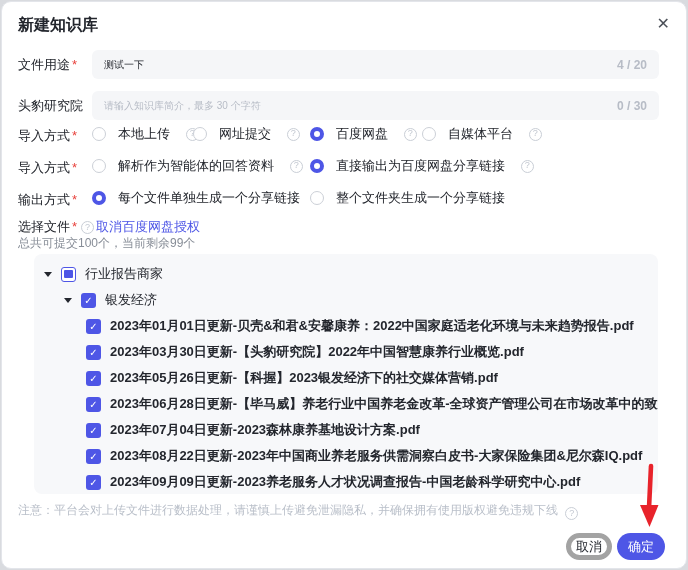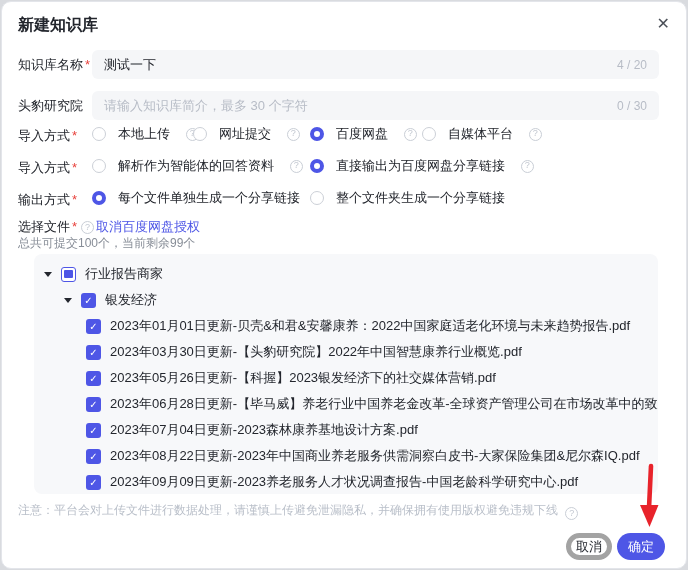--- a/index.html
+++ b/index.html
@@ -10,25 +10,25 @@
   }
   .title { position:absolute; left:16px; top:13px; font-size:16px; font-weight:bold; color:#23262d; }
   .close { position:absolute; right:16px; top:12px; font-size:16px; color:#4b5058; cursor:pointer; line-height:20px; }
   .label { position:absolute; left:16px; font-size:13px; color:#23262d; white-space:nowrap; }
   .req::after { content:"*"; color:#e8423d; margin-left:2px; }
   .field {
     position:absolute; left:90px; width:567px; height:29px; background:#f5f6f8;
     border-radius:6px; display:flex; align-items:center; padding:0 12px;
   }
   .field input {
-    flex:1; border:none; background:transparent; outline:none; font-size:13px; color:#23262d;
+    flex:1; border:none; background:transparent; outline:none; font-size:10px; color:#23262d;
     font-family:"Liberation Sans","DejaVu Sans",sans-serif;
   }
   .field input::placeholder { color:#b7bcc6; }
-  .counter { font-size:12px; color:#b7bcc6; margin-left:8px; }
+  .counter { font-size:12px; color:#b7bcc6; margin-left:8px;font-weight:bold; }
   .optrow { position:absolute; left:90px; display:flex; align-items:center; }
   .opt { display:flex; align-items:center; gap:12px; cursor:pointer;font-family:Liberation Mono, monospace; }
   .radio { width:14px; height:14px; border-radius:50%; border:1px solid #ccd0d7; background:#fff; flex:none; }
   .radio.on { border:4.5px solid var(--brand); }
   .optlabel { font-size:13px; color:#23262d; white-space:nowrap; }
   .help {
     display:inline-block; width:13px; height:13px; border:1px solid #c9ced6; border-radius:50%;
     color:#c3c8d1; font-size:9px; line-height:11px; text-align:center; margin-left:4px; flex:none;
   }
   .link { font-size:13px; color:var(--brand); margin-left:2px; cursor:pointer; }
@@ -40,40 +40,40 @@
   .trow { height:26px; display:flex; align-items:center; gap:9px; }
   .trow.lvl1 { padding-left:10px; }
   .trow.lvl2 { padding-left:30px; }
   .trow.file { padding-left:52px; }
   .caret { width:0; height:0; border-left:4.5px solid transparent; border-right:4.5px solid transparent; border-top:5.5px solid #24272e; flex:none; cursor:pointer; }
   .cb { width:15px; height:15px; border-radius:3px; flex:none; cursor:pointer; }
   .cb.checked { background:var(--brand); color:#fff; font-size:10px; line-height:15px; text-align:center; font-weight:bold; }
   .cb.ind { background:#fff; border:1.5px solid var(--brand); position:relative; }
   .cb.ind::after { content:""; position:absolute; inset:2.2px; background:var(--brand); border-radius:1px; }
   .tname { font-size:13px; color:#23262d; white-space:nowrap; }
-  .fname { font-size:13px; font-weight:400; color:#23262d; white-space:nowrap; }
+  .fname { font-size:13px; font-weight:700; color:#23262d; white-space:nowrap; }
   .note { position:absolute; left:16px; top:500px; font-size:12px; color:#b9bfc9; white-space:nowrap; }
   .note .help { vertical-align:-2px; }
   .btn {
     position:absolute; top:531px; height:27px; border-radius:14px; font-size:13px;
     display:flex; align-items:center; justify-content:center; cursor:pointer; white-space:nowrap;
   }
   .btn-cancel { right:74px; width:46px; background:#fff; border:5px solid #a3a3a3; color:#23262d; }
   .btn-confirm { right:21px; width:48px; background:var(--brand); color:#fff; }
   .arrow-svg { position:absolute; left:626px; top:456px; pointer-events:none; }
 </style>
 </head>
 <body>
 
 <div class="dialog">
 
   <div class="title">新建知识库</div>
   <div class="close">✕</div>
 
-  <div class="label req" style="top:54px">知识库名称</div>
+  <div class="label req" style="top:54px">文件用途</div>
   <div class="field" style="top:48px">
     <input value="测试一下" style="">
     <span class="counter">4 / 20</span>
   </div>
 
   <div class="label" style="top:95px">头豹研究院</div>
   <div class="field" style="top:89px">
     <input placeholder="请输入知识库简介，最多 30 个字符" style="">
     <span class="counter">0 / 30</span>
   </div>

